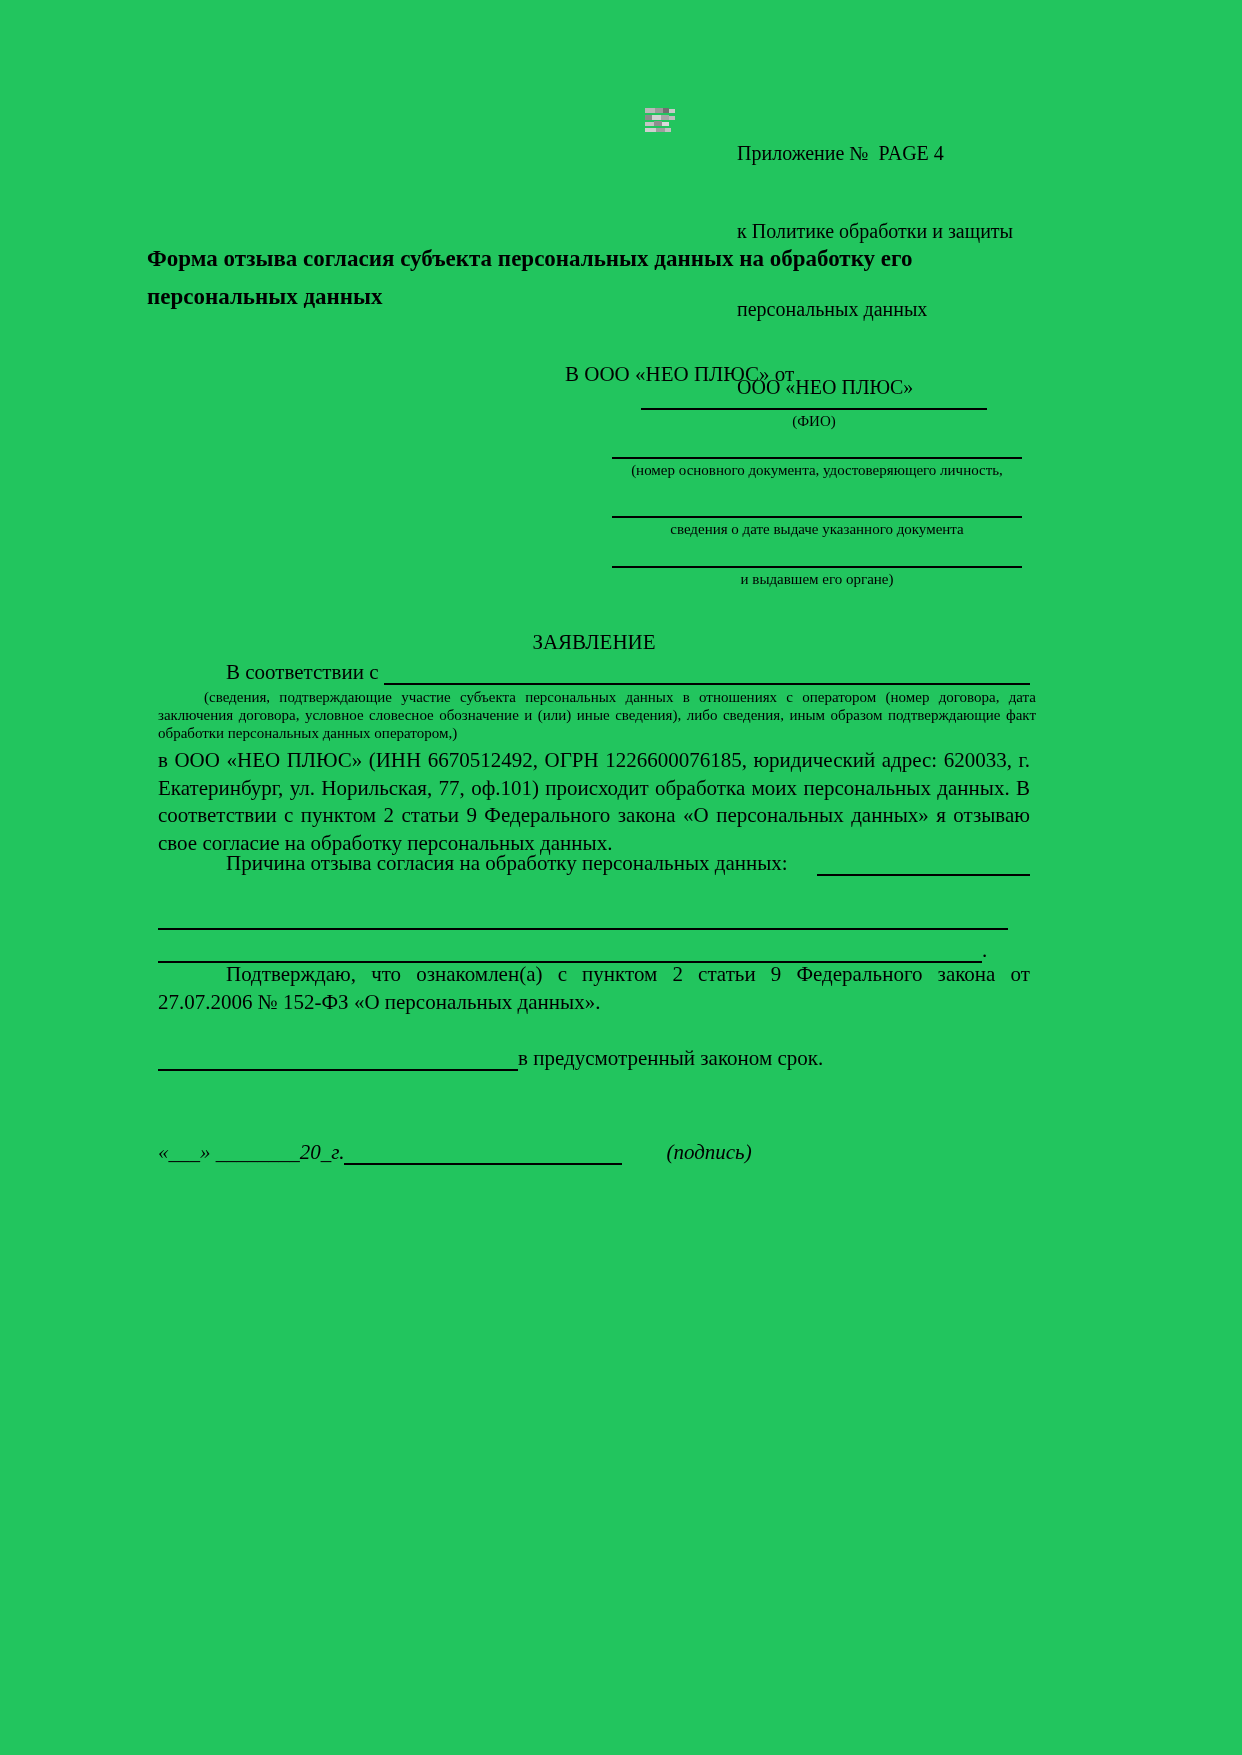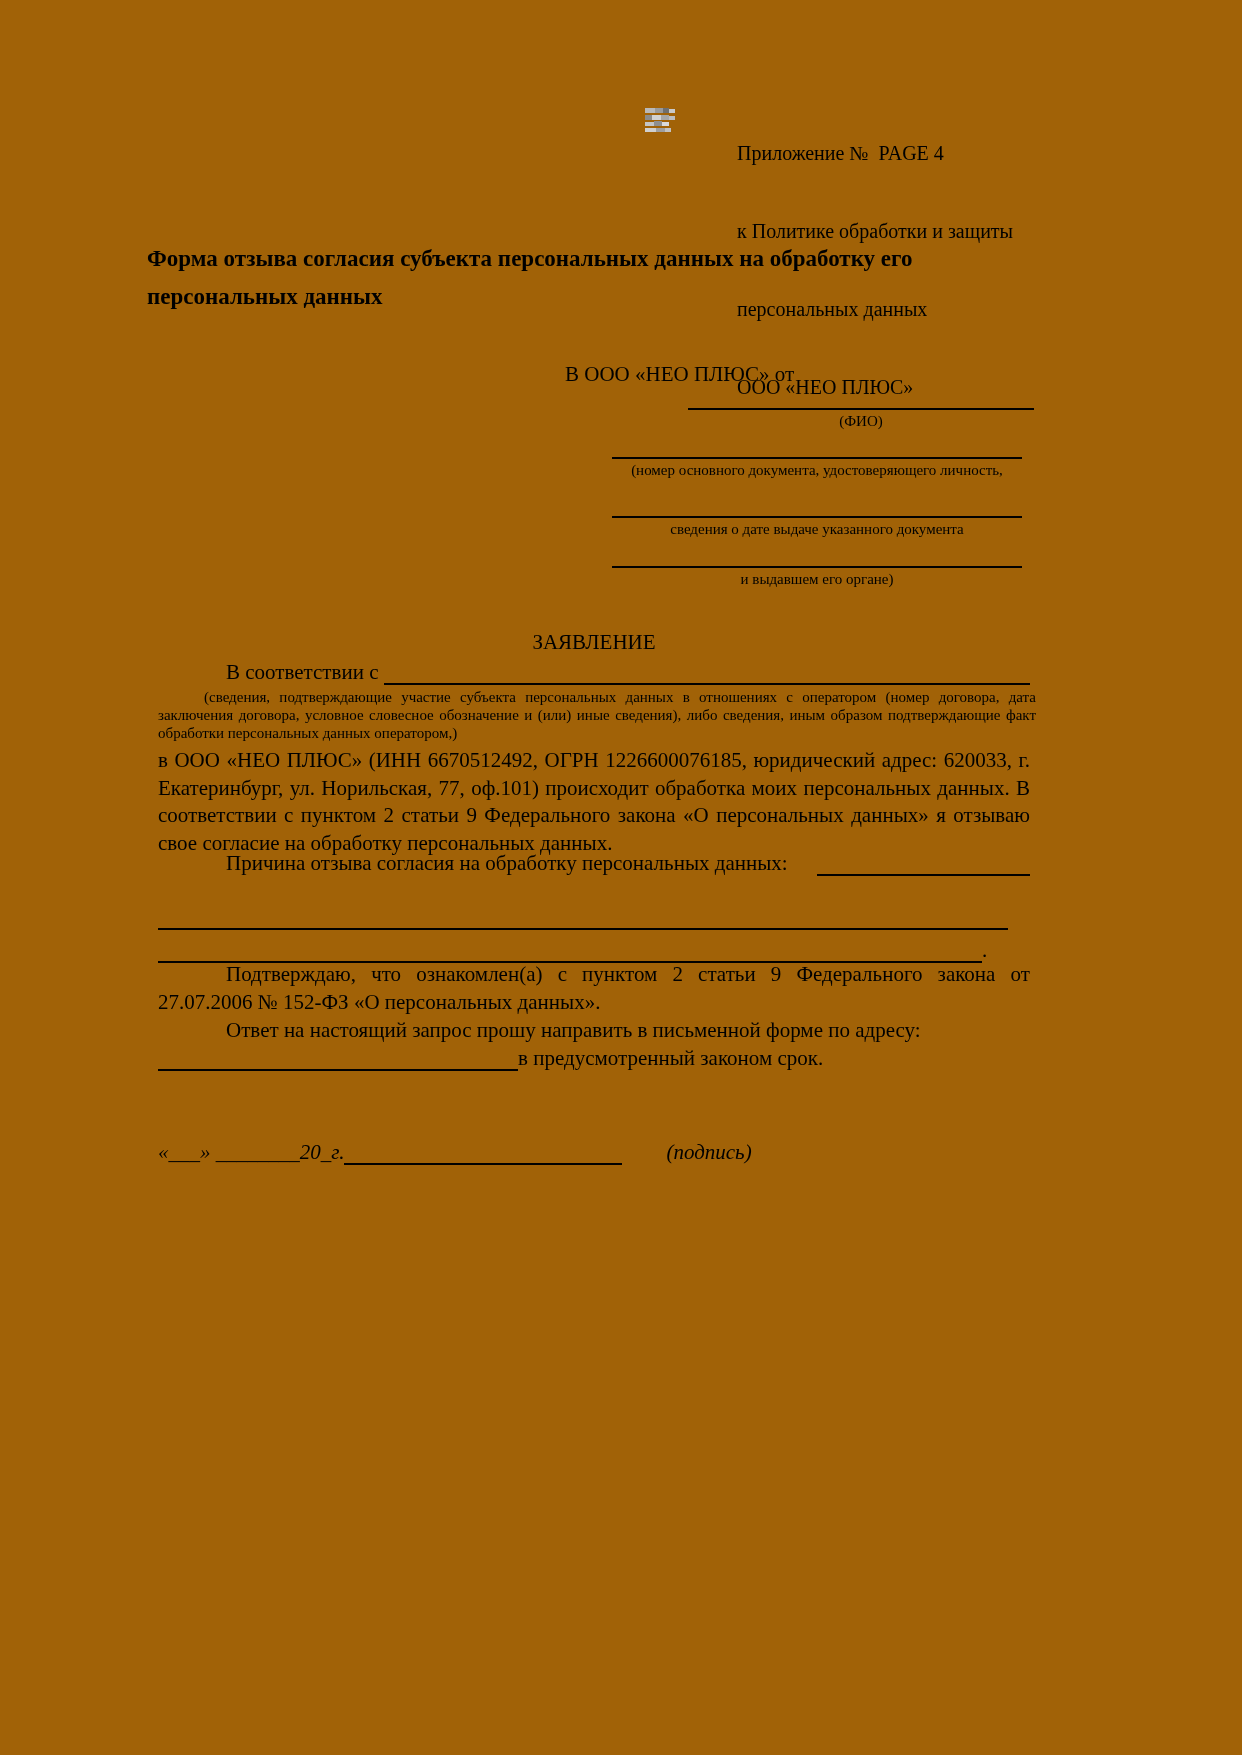--- a/index.html
+++ b/index.html
@@ -1,21 +1,21 @@
 <!DOCTYPE html>
 <html><head>
 <meta charset="utf-8">
 <style>
   * { margin: 0; padding: 0; box-sizing: border-box; }
   html, body { background: #ffffff; }
   .page {
     position: relative;
     width: 1242px;
     height: 1755px;
-    background: #a16207;
+    background: #22c55e;
     color: #000000;
     font-family: "Liberation Serif", "DejaVu Serif", serif;
     overflow: hidden;
   }
   
   .header-note {
     position: absolute;
     left: 737px;
     top: 88px;
     font-size: 20px;
@@ -46,21 +46,21 @@
     font-size: 21px;
   }
   .field { position: absolute; }
   .field .rule { border-top: 2px solid #000; width: 100%; height: 0; }
   .field .caption {
     text-align: center;
     font-size: 15px;
     padding-top: 3px;
     white-space: nowrap;
   }
-  .f-fio   { left: 688px; top: 408px; width: 346px; }
+  .f-fio   { left: 641px; top: 408px; width: 346px; }
   .f-doc   { left: 612px; top: 457px; width: 410px; }
   .f-date  { left: 612px; top: 516px; width: 410px; }
   .f-organ { left: 612px; top: 566px; width: 410px; }
   
   .statement-heading {
     position: absolute;
     left: 158px;
     top: 630px;
     width: 872px;
     text-align: center;
@@ -223,21 +223,20 @@
   </div>
 
   <div class="blank-a"></div>
   <div class="flex-row blank-b">
     <span class="fill-fixed"></span>
     <span>.</span>
   </div>
 
   <div class="confirm-para">Подтверждаю, что ознакомлен(а) с пунктом 2 статьи 9 Федерального закона от 27.07.2006 № 152-ФЗ «О персональных данных».</div>
 
-  <div class="reply-para">Ответ на настоящий запрос прошу направить в письменной форме по адресу:</div>
   <div class="flex-row reply-row2">
     <span class="fill-fixed"></span>
     <span>в предусмотренный законом срок.</span>
   </div>
 
   <div class="bottom-row">
     <span>«___» ________20_г.</span>
     <span class="sig-group">
       <span class="fill-fixed"></span>
       <span>(подпись)</span>

